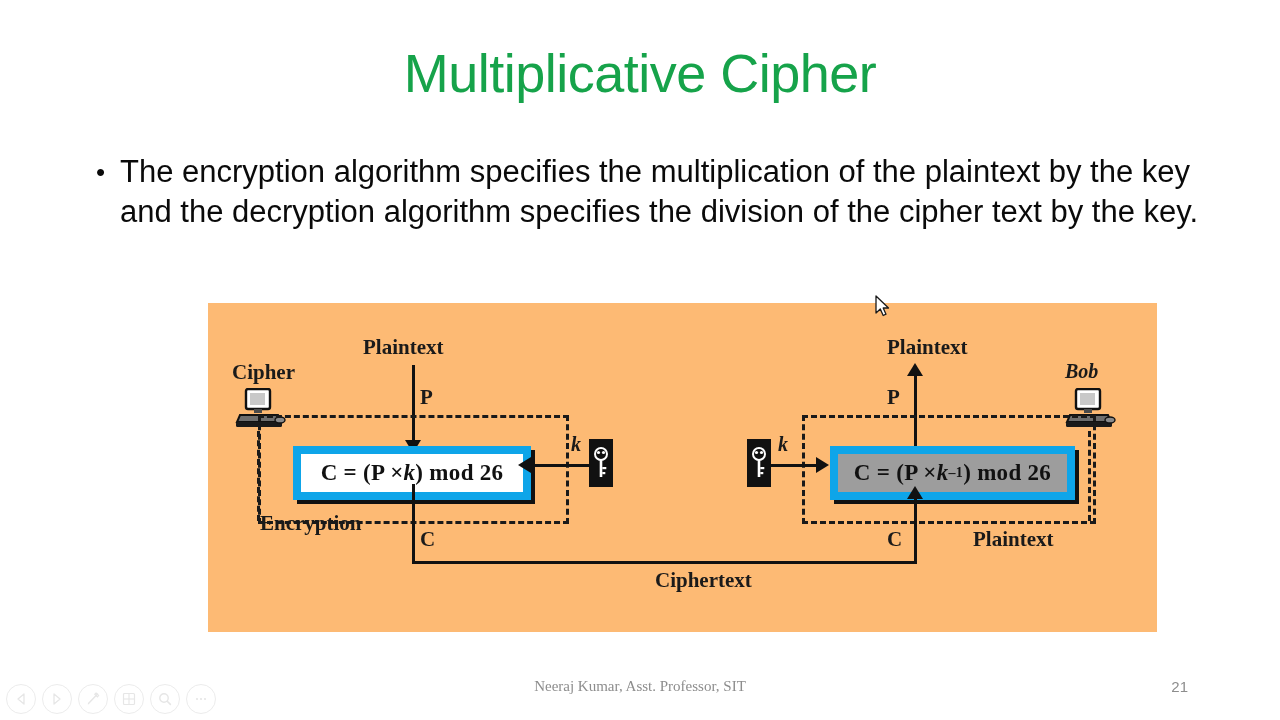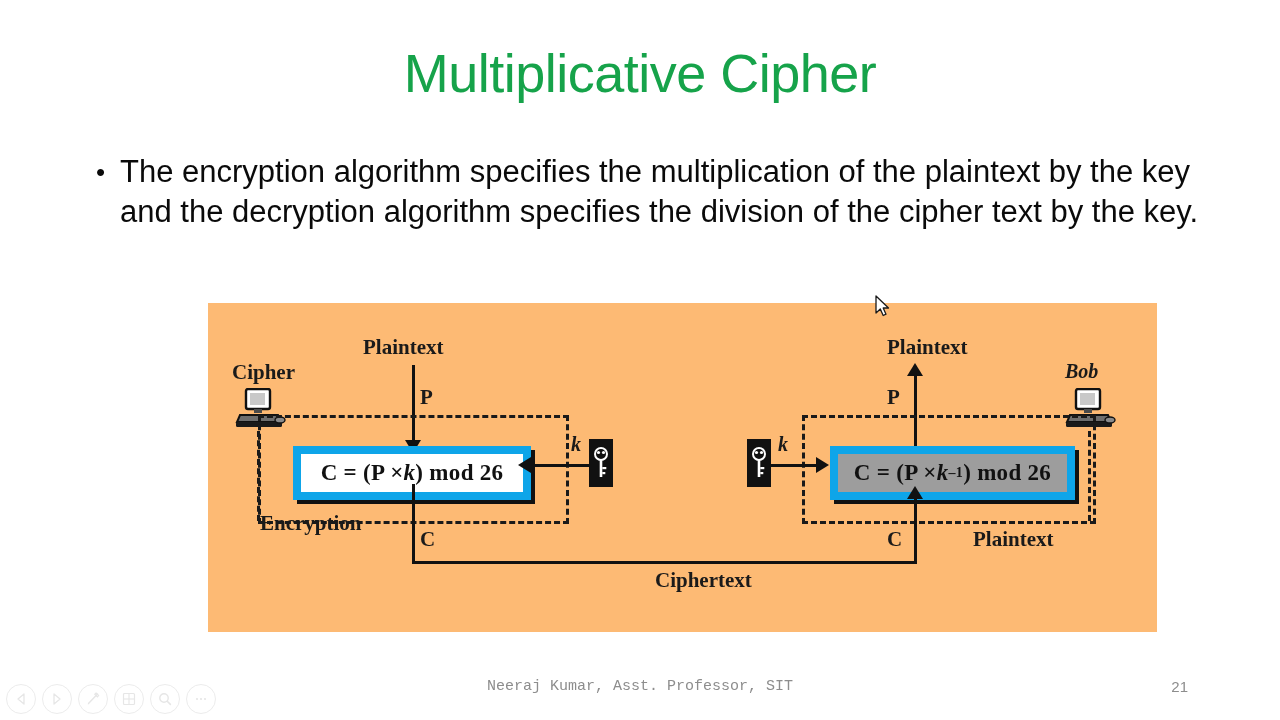--- a/index.html
+++ b/index.html
@@ -170,21 +170,21 @@
 
   
   #footer-credit {
     position: absolute;
     left: 0;
     top: 678px;
     width: 1280px;
     text-align: center;
     color: #8d8d8d;
     font-size: 15px;
-    font-family: Liberation Mono, monospace;
+    font-family: Liberation Serif, serif;
   }
   #page-number {
     position: absolute;
     right: 92px;
     top: 678px;
     color: #8d8d8d;
     font-size: 15px;
     font-family: "Liberation Sans", sans-serif;
   }
 

